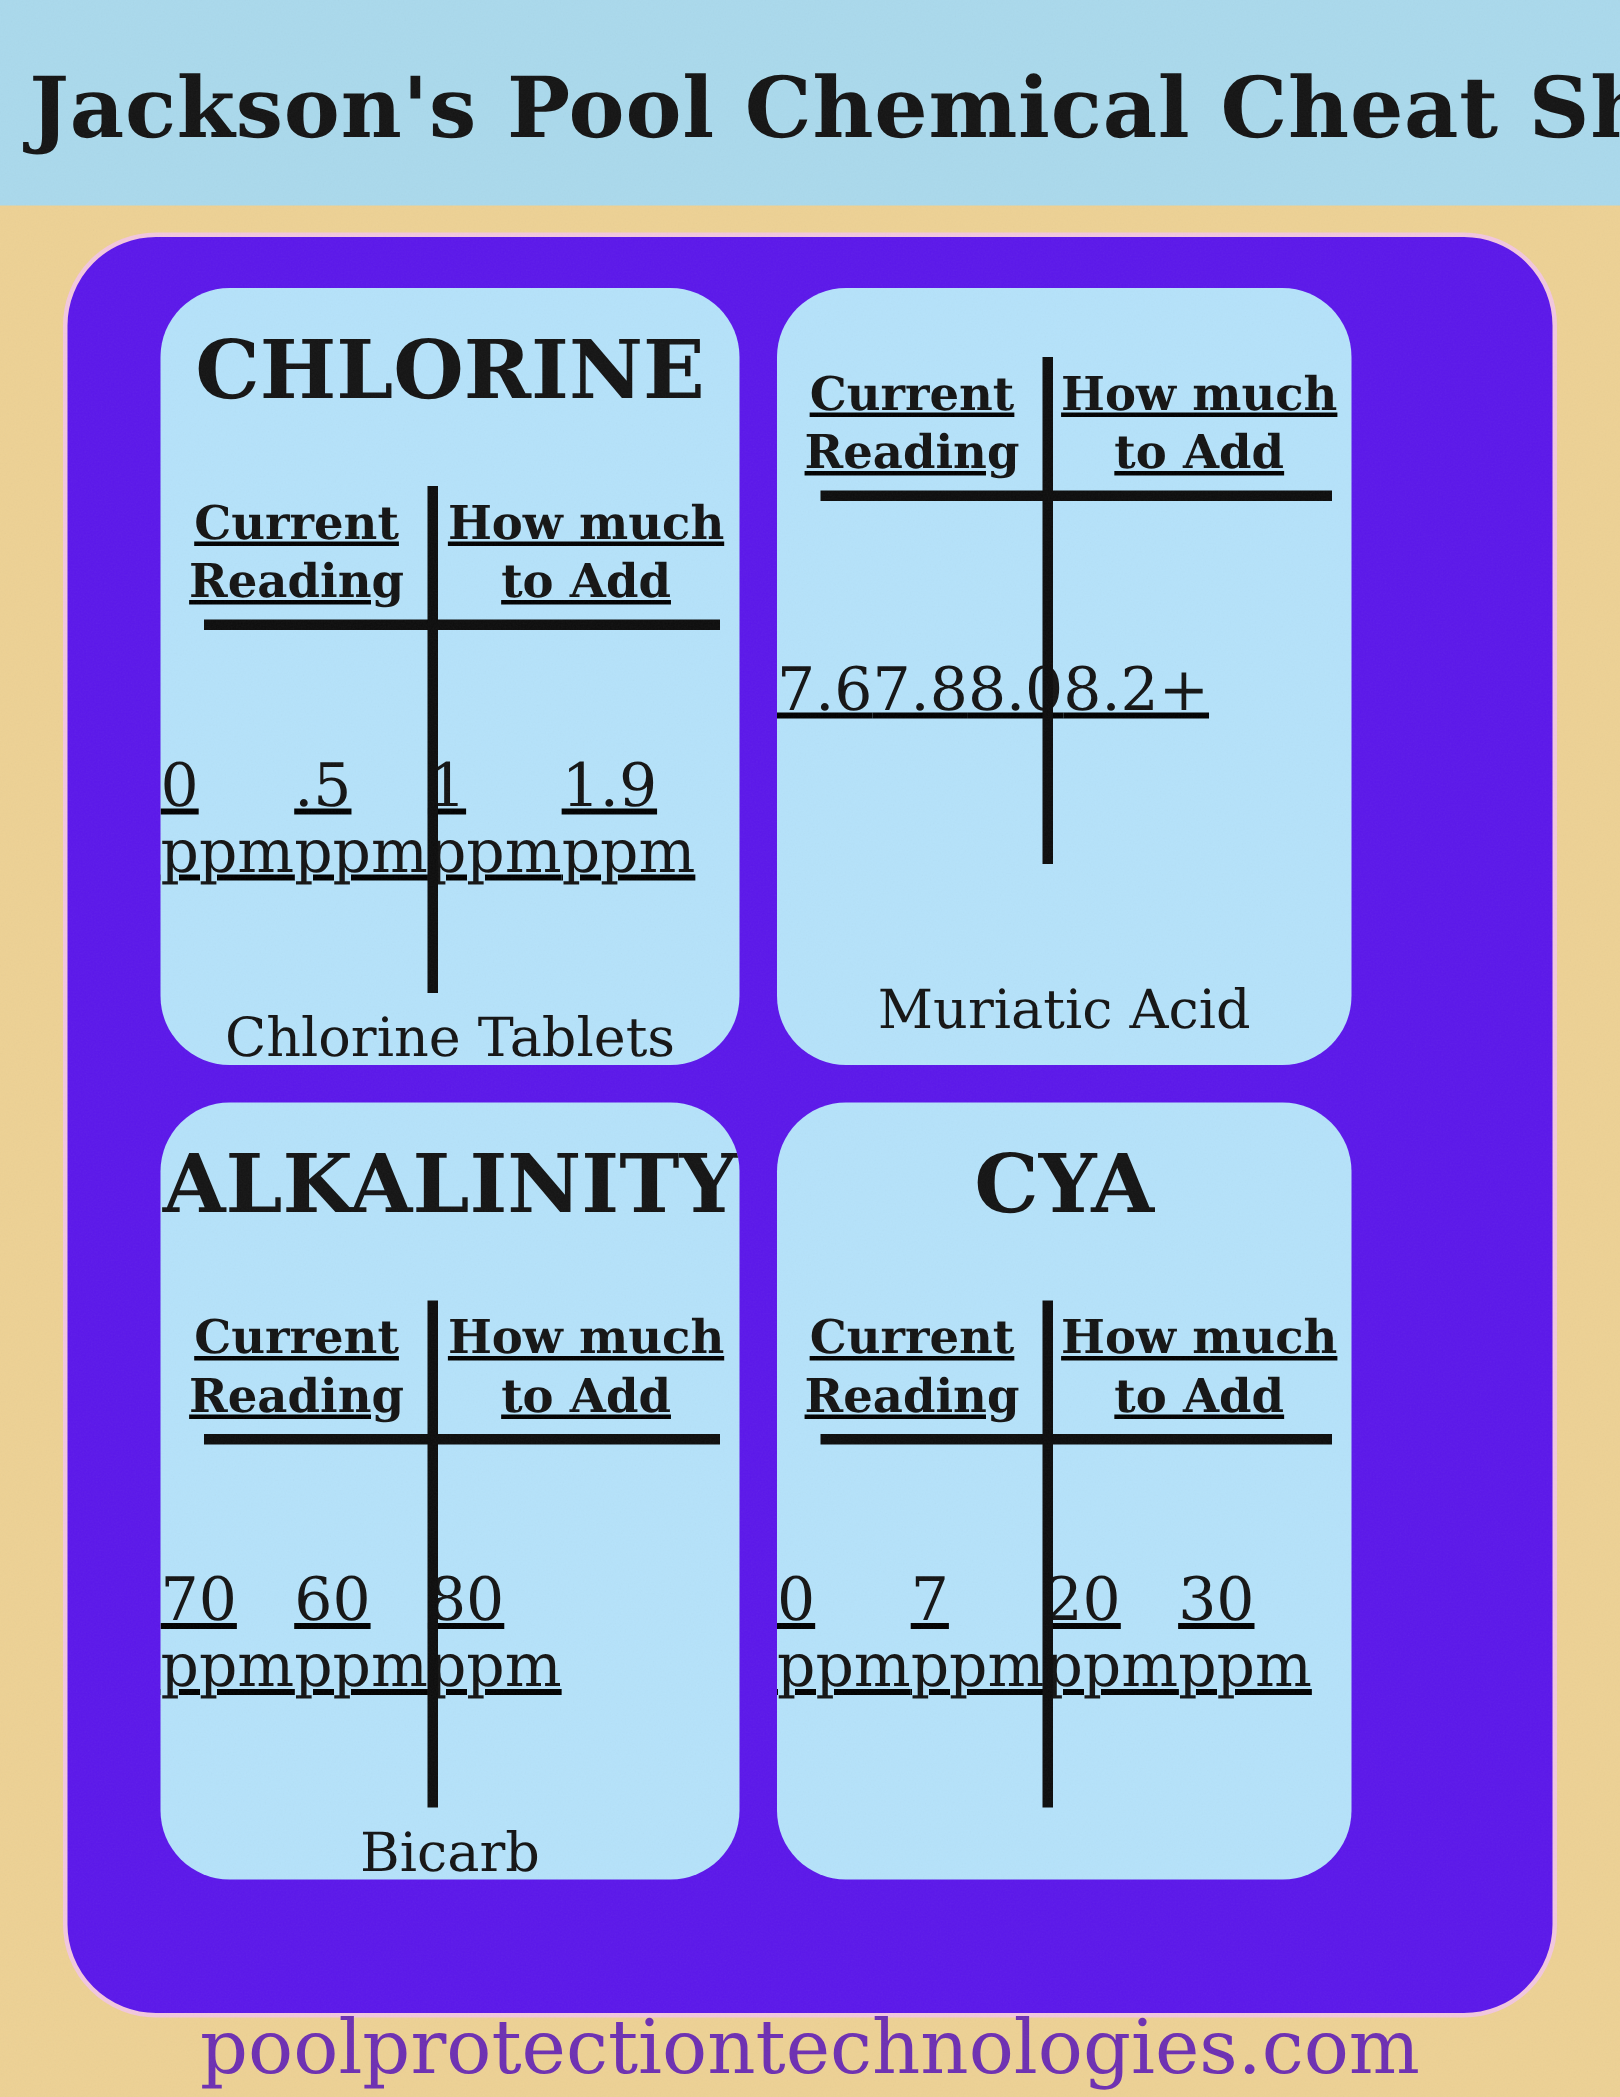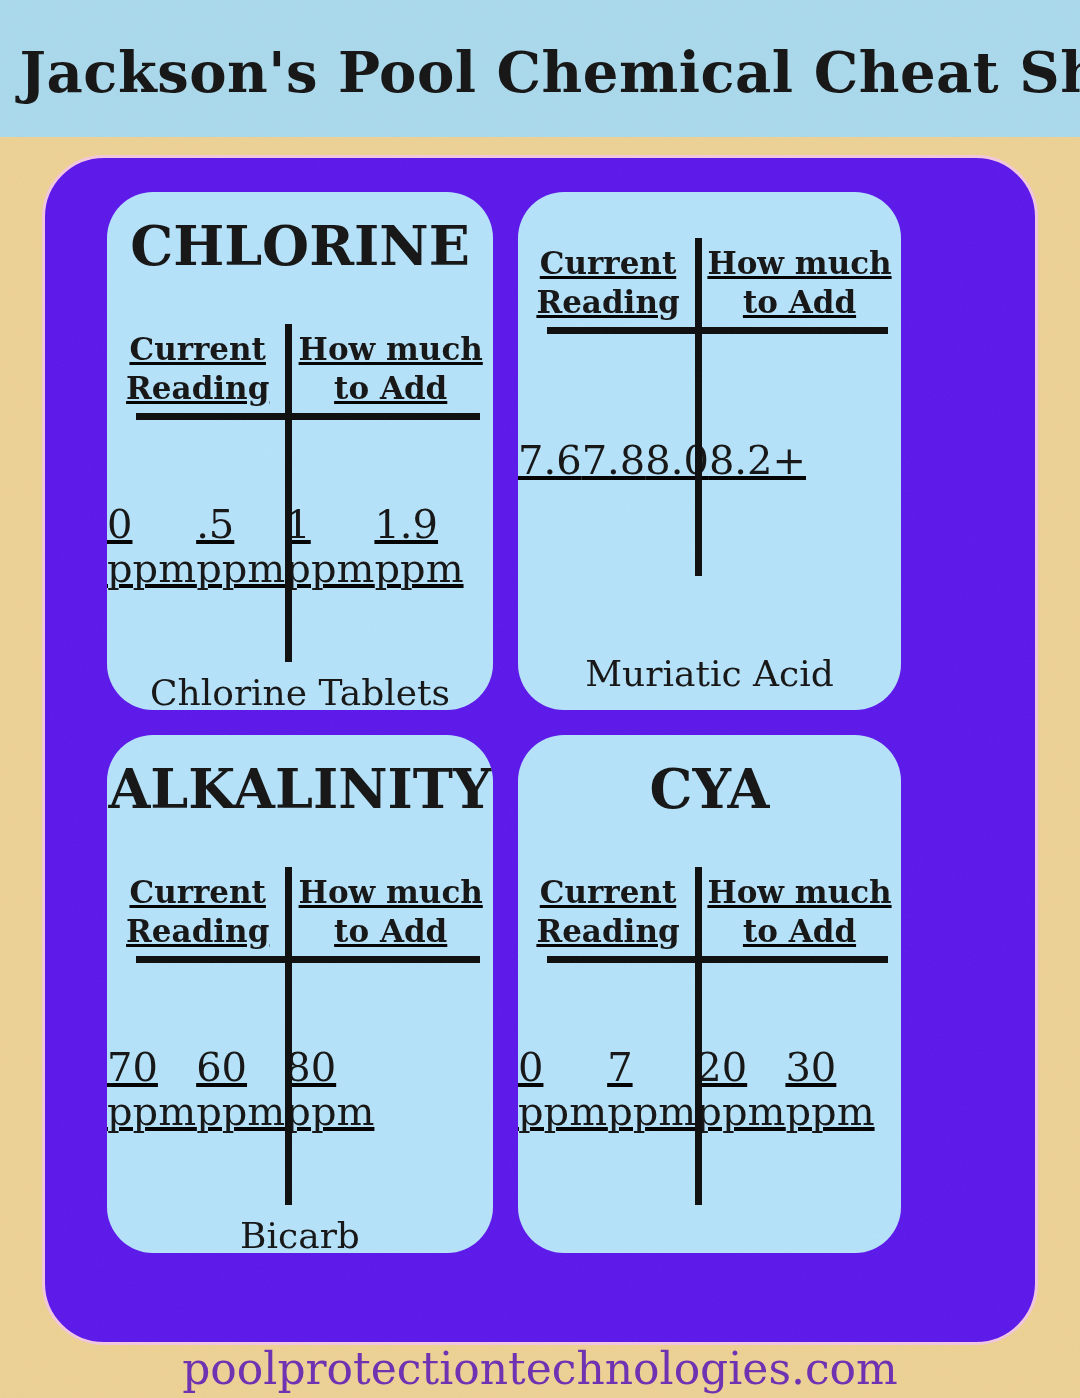--- a/index.html
+++ b/index.html
@@ -121,21 +121,21 @@
     font-size: 36px;
     color: var(--text_black, #1b1b1b);
   }
 
   
   .site-footer {
     position: absolute;
     left: 0; right: 0;
     bottom: 4px;
     text-align: center;
-    font-size: 44px;
+    font-size: 50px;
     color: var(--url_purple, #6d2fb2);
   }
 
   
   .noise {
     position: absolute;
     inset: 0;
     z-index: 5;
     pointer-events: none;
     opacity: 0.05;

